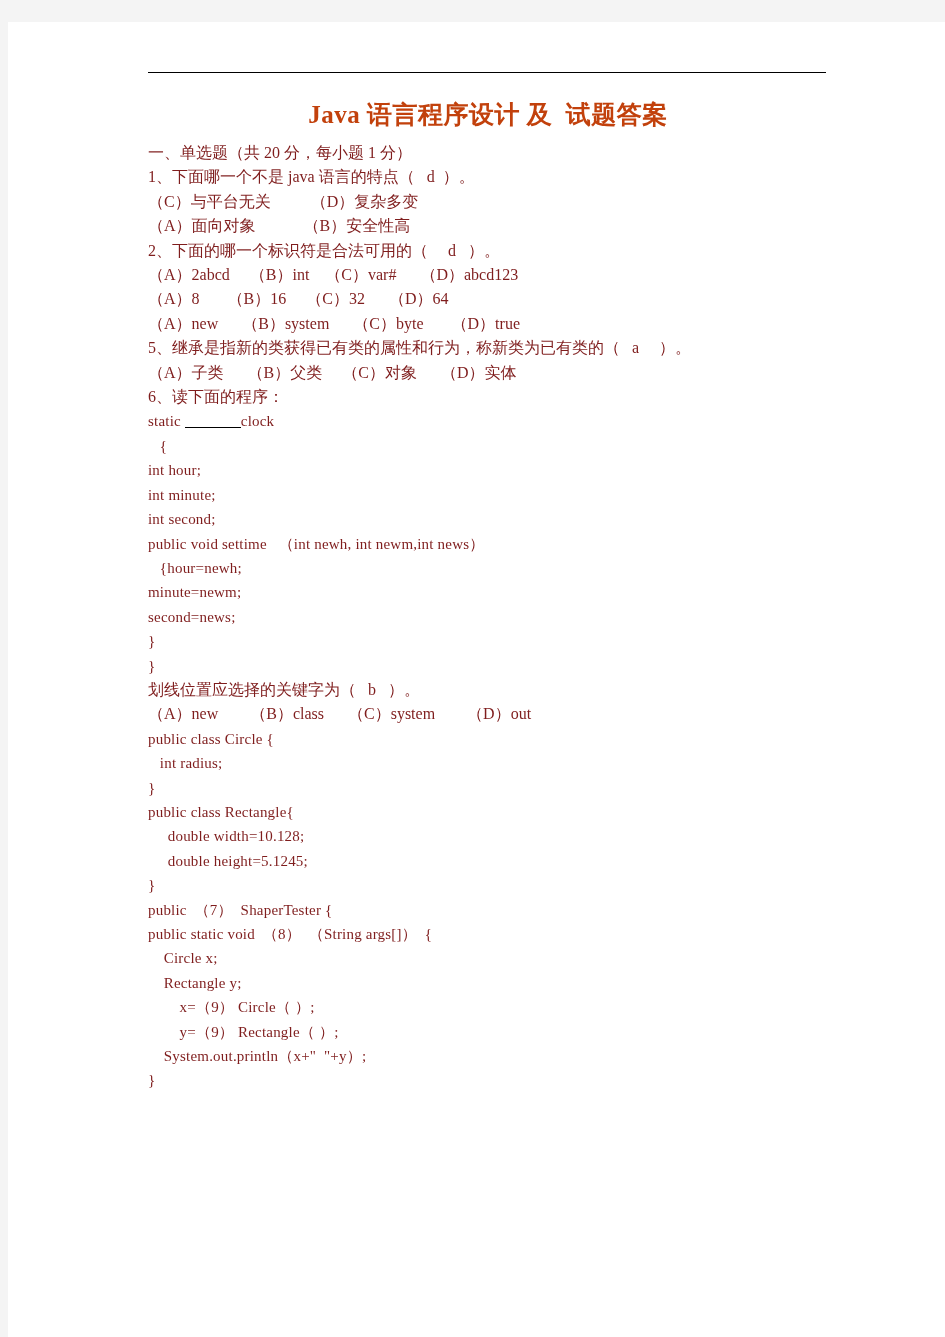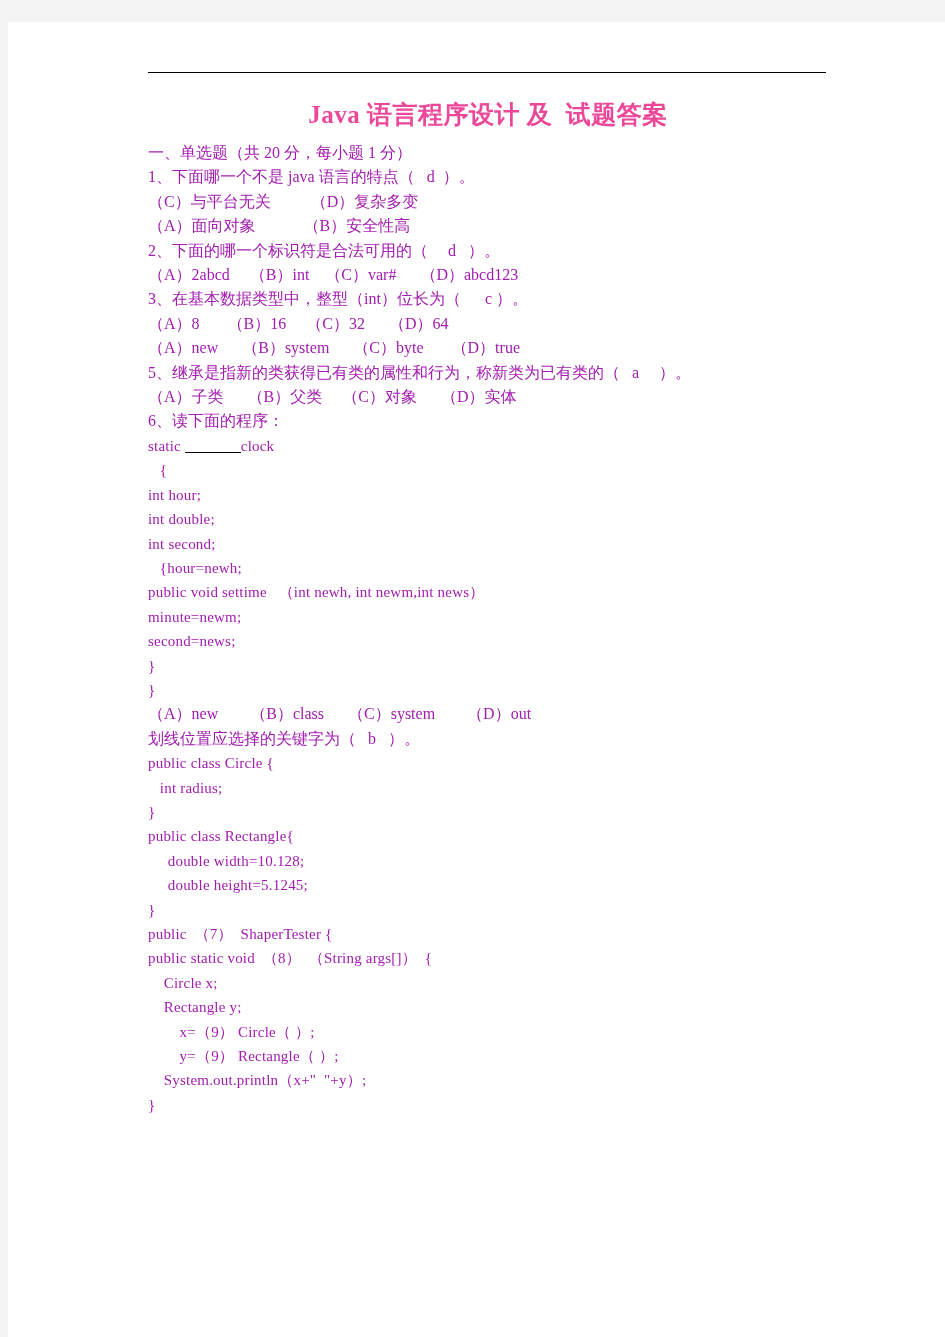--- a/index.html
+++ b/index.html
@@ -32,30 +32,30 @@
     border-top: 1.6px solid #000;
     width: 678px;
     margin: 0 0 0 0;
   }
   .doc-title {
     text-align: center;
     font-family: "Liberation Serif", "DejaVu Serif", serif;
     font-weight: bold;
     font-size: 25px;
     line-height: 34px;
-    color: #ec4899;
+    color: #c2410c;
     margin-top: 25px;
     margin-bottom: 9px;
     letter-spacing: 0.5px;
     white-space: pre;
   }
   .line {
     font-size: 15.5px;
     line-height: 24.4px;
-    color: #a21caf;
+    color: #7f1d1d;
     white-space: pre;
     font-family: "Liberation Serif", "DejaVu Serif", serif;
   }
   .line.code {
     font-size: 15px;
     letter-spacing: 0.2px;
   }
   .line.cn {
     font-size: 16px;
   }
@@ -78,42 +78,41 @@
 
     <div class="line cn">一、单选题（共 20 分，每小题 1 分）</div>
 
     <div class="line cn">1、下面哪一个不是 java 语言的特点（   d  ）。</div>
     <div class="line cn">（C）与平台无关          （D）复杂多变</div>
     <div class="line cn">（A）面向对象            （B）安全性高</div>
 
     <div class="line cn">2、下面的哪一个标识符是合法可用的（     d   ）。</div>
     <div class="line cn">（A）2abcd     （B）int    （C）var#      （D）abcd123</div>
 
-    <div class="line cn">3、在基本数据类型中，整型（int）位长为（      c ）。</div>
     <div class="line cn">（A）8       （B）16     （C）32      （D）64</div>
 
     <div class="line cn">（A）new      （B）system      （C）byte       （D）true</div>
 
     <div class="line cn">5、继承是指新的类获得已有类的属性和行为，称新类为已有类的（   a     ）。</div>
     <div class="line cn">（A）子类      （B）父类     （C）对象      （D）实体</div>
 
     <div class="line cn">6、读下面的程序：</div>
     <div class="line code"><span>static </span><span class="blank-underline"></span><span>clock</span></div>
     <div class="line code">   {</div>
     <div class="line code">int hour;</div>
-    <div class="line code">int double;</div>
+    <div class="line code">int minute;</div>
     <div class="line code">int second;</div>
+    <div class="line code">public void settime   （int newh, int newm,int news）</div>
     <div class="line code">   {hour=newh;</div>
-    <div class="line code">public void settime   （int newh, int newm,int news）</div>
     <div class="line code">minute=newm;</div>
     <div class="line code">second=news;</div>
     <div class="line code">}</div>
     <div class="line code">}</div>
+    <div class="line cn">划线位置应选择的关键字为（   b   ）。</div>
     <div class="line cn">（A）new        （B）class      （C）system        （D）out</div>
-    <div class="line cn">划线位置应选择的关键字为（   b   ）。</div>
 
     <div class="line code">public class Circle {</div>
     <div class="line code">   int radius;</div>
     <div class="line code">}</div>
     <div class="line code">public class Rectangle{</div>
     <div class="line code">     double width=10.128;</div>
     <div class="line code">     double height=5.1245;</div>
     <div class="line code">}</div>
     <div class="line code">public  （7）  ShaperTester {</div>
     <div class="line code">public static void  （8）  （String args[]）  {</div>

